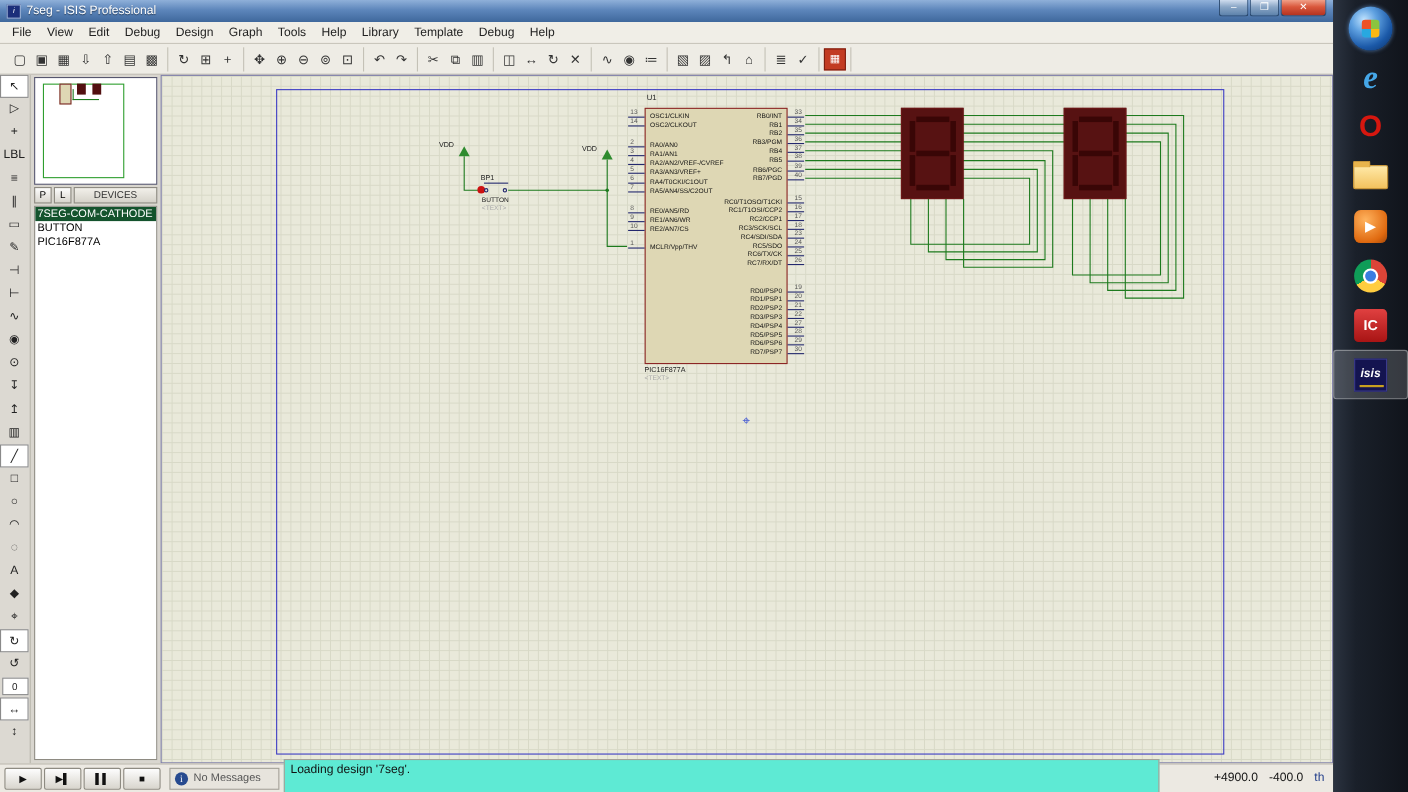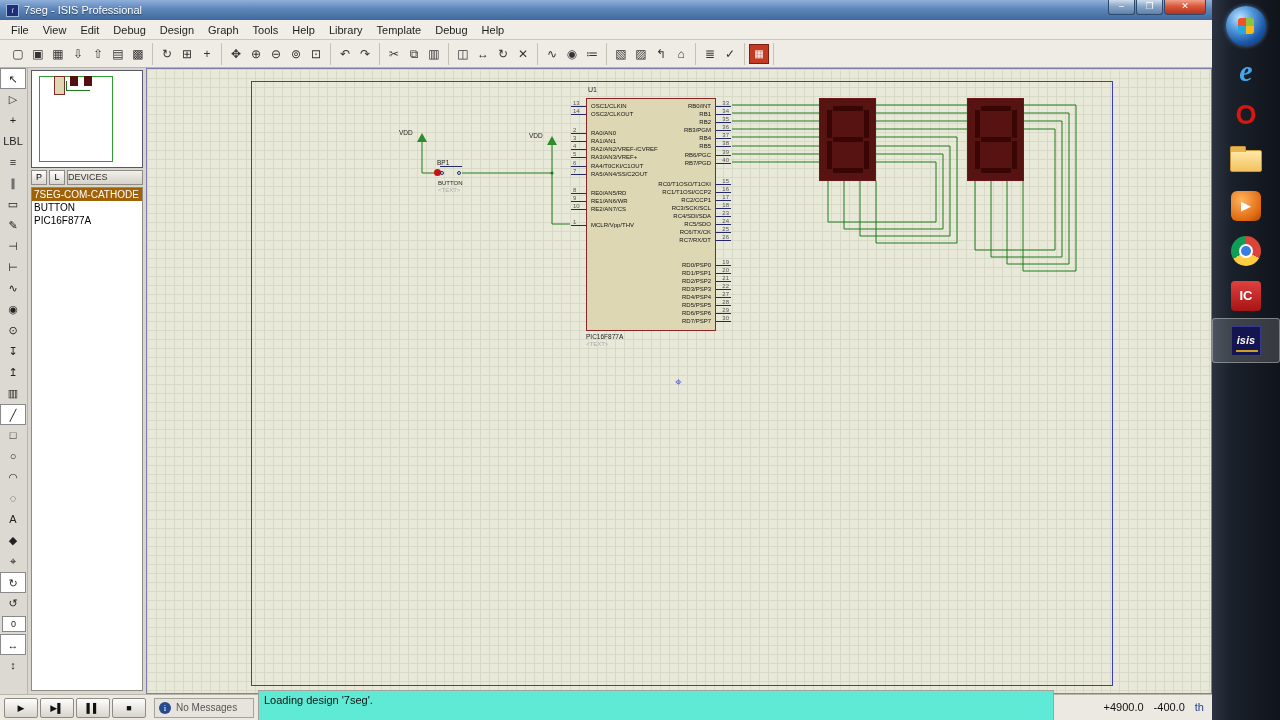--- a/index.html
+++ b/index.html
@@ -47,24 +47,24 @@
   .overview { position:absolute; left:3px; top:2px; width:112px; height:98px; background:#fff; border:1px solid #56566e; }
   .ov-sheet { position:absolute; left:7px; top:5px; width:74px; height:86px; border:1px solid #2e9e2e; }
   .ov-chip { position:absolute; left:22px; top:5px; width:11px; height:19px; border:1px solid #7c2a2a; background:#ded7b4; }
   .ov-d1 { position:absolute; left:38px; top:5px; width:8px; height:10px; background:#521010; }
   .ov-d2 { position:absolute; left:52px; top:5px; width:8px; height:10px; background:#521010; }
   .ov-wire { position:absolute; left:34px; top:10px; width:24px; height:10px; border-bottom:1px solid #1d7a1d; border-left:1px solid #1d7a1d; }
   .pl-row { position:absolute; left:3px; top:102px; width:112px; height:16px; display:flex; }
   .pl-btn { width:16px; height:15px; background:linear-gradient(#fdfdfd,#d8d5cd); border:1px solid #8e8b82;
     font-size:9px; line-height:13px; text-align:center; margin-right:2px; }
   .dev-header { flex:1; height:15px; background:linear-gradient(#f2f0ea,#d5d2c9); border:1px solid #8e8b82;
-    font-size:9px; line-height:13px; color:#333; }
+    font-size:9px; line-height:13px; text-align:center; color:#333; }
   .device-list { position:absolute; left:3px; top:119px; width:112px; height:504px; background:#fff; border:1px solid #8e8b82; overflow:hidden; }
   .dev-row { font-size:10px; line-height:13px; padding:0 2px; color:#000; white-space:nowrap; cursor:default; }
-  .dev-row.selected { background:#a16207; color:#fff; }
+  .dev-row.selected { background:#14532d; color:#fff; }
 
   
   .canvas { position:absolute; left:146px; top:0; width:1066px; height:626px;
     background-color:#e9e9da;
     background-image:linear-gradient(#d8d9c7 1px, transparent 1px), linear-gradient(90deg, #d8d9c7 1px, transparent 1px);
     background-size:9px 9px; border:1px solid #7d7da8; overflow:hidden; }
   .sheet-border { position:absolute; left:104px; top:12px; width:862px; height:605px; border:1px solid #3d3dc4; }
   .wires { position:absolute; left:0; top:0; z-index:1; }
 
   .chip { position:absolute; left:439px; top:29px; width:130px; height:233px; background:#ded7b4;

